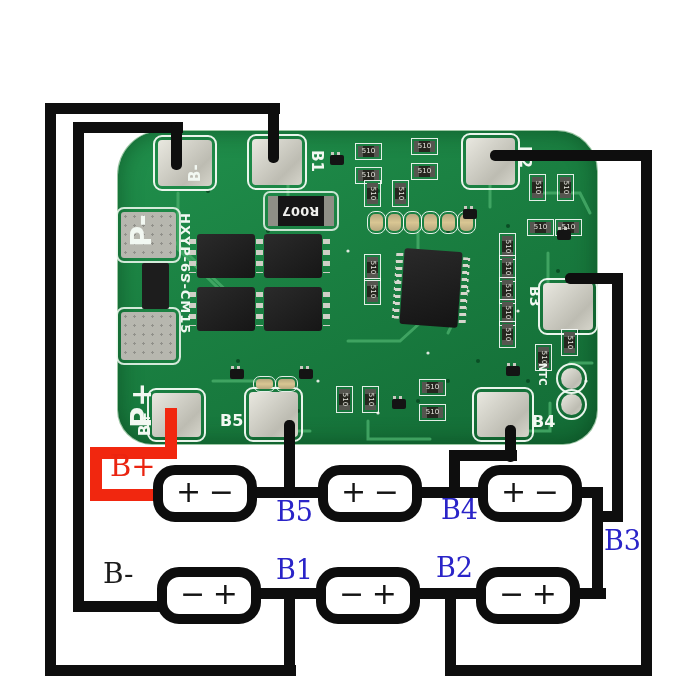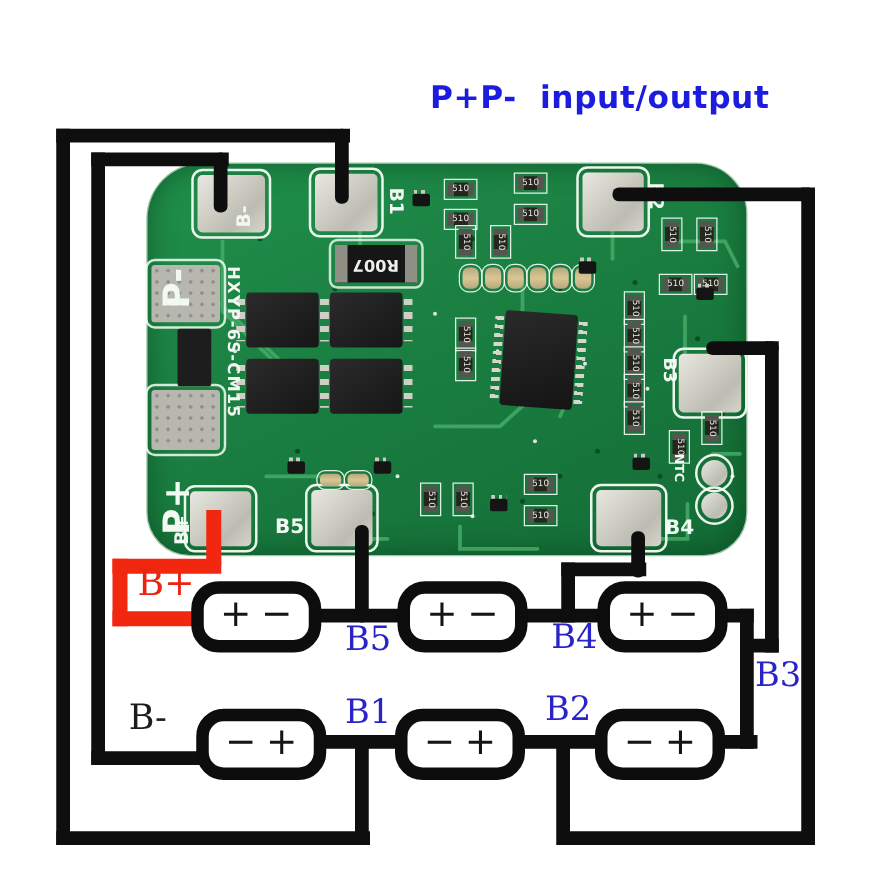--- a/index.html
+++ b/index.html
@@ -63,21 +63,20 @@
   .capc.h{width:17px;height:10px;border-radius:4px}
   .sot{position:absolute;z-index:3;width:14px;height:10px;background:#141414;border-radius:2px}
   .sot::before{content:"";position:absolute;left:1px;right:1px;top:-3px;height:3px;
         background:repeating-linear-gradient(90deg,#c9c9c0 0 3px,transparent 3px 6px)}
 </style>
 </head>
 <body>
 
 <div id="stage">
 
-  <div id="title">P+P-  input/output</div>
 
   <div id="board">
     <svg width="479" height="313" style="position:absolute;left:0;top:0;z-index:2">
       <g stroke="#46ab68" stroke-width="3" fill="none" stroke-linecap="round" opacity=".85">
         <path d="M60,62 L60,118 L132,188"></path>
         <path d="M40,95 L112,163"></path>
         <path d="M170,42 L170,92"></path>
         <path d="M372,38 L372,76"></path>
         <path d="M300,92 L300,130 L342,130"></path>
         <path d="M95,250 L150,250"></path>

